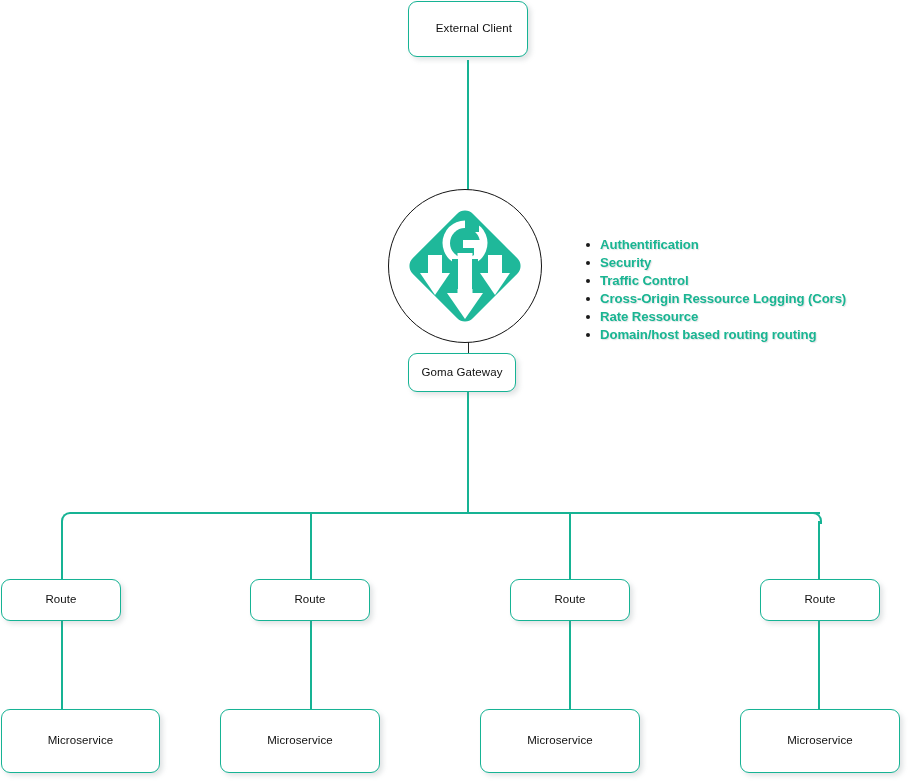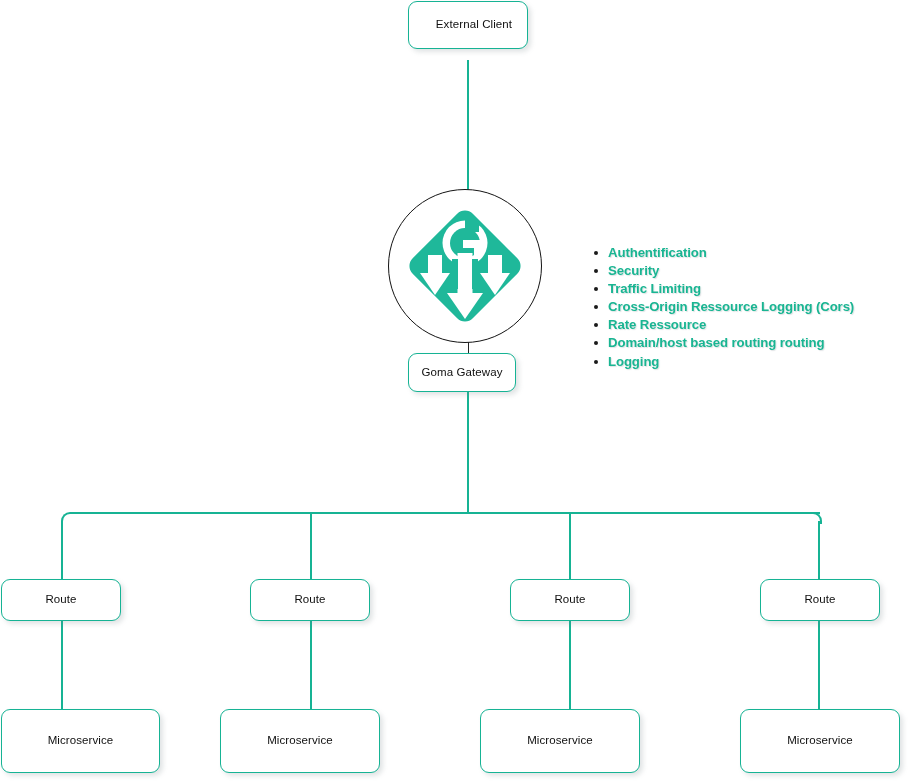--- a/index.html
+++ b/index.html
@@ -83,21 +83,21 @@
     justify-content: center;
   }
   #gateway-logo svg { display: block; }
 
   
   #feature-list {
     position: absolute;
     left: 570px;
     top: 232px;
     width: 300px;
-    margin: 12px;
+    margin: 4px;
     padding: 0 0 0 26px;
     list-style: none;
     z-index: 5;
   }
   #feature-list li {
     position: relative;
     color: #19b592;
     font-weight: bold;
     font-size: 13.2px;
     line-height: 18.1px;
@@ -133,21 +133,21 @@
   <div class="line line-v" style="left:61px; top:521px; height:58px;"></div>
   <div class="line line-v" style="left:310px; top:513px; height:66px;"></div>
   <div class="line line-v" style="left:569px; top:513px; height:66px;"></div>
   <div class="line line-v" style="left:818px; top:521px; height:58px;"></div>
 
   <div class="line line-v" style="left:61px; top:621px; height:90px;"></div>
   <div class="line line-v" style="left:310px; top:621px; height:90px;"></div>
   <div class="line line-v" style="left:569px; top:621px; height:90px;"></div>
   <div class="line line-v" style="left:818px; top:621px; height:90px;"></div>
 
-  <div class="node" style="left:408px; top:1px; width:120px; height:48px;padding-left:12px;">
+  <div class="node" style="left:408px; top:1px; width:120px; height:56px;padding-left:12px;">
     <span>External Client</span>
   </div>
 
   <div id="gateway-logo">
     <svg width="146" height="146" viewBox="0 0 146 146" aria-hidden="true">
 
       <rect x="30.5" y="30.5" width="85" height="85" rx="11" ry="11" transform="rotate(45 73 73)" fill="#1fb89a"></rect>
 
       <circle cx="73" cy="50" r="22.5" fill="#ffffff"></circle>
       <circle cx="73" cy="50" r="15" fill="#1fb89a"></circle>
@@ -170,25 +170,24 @@
     </svg>
   </div>
 
   <div class="node" style="left:408px; top:353px; width:108px; height:39px;">
     <span>Goma Gateway</span>
   </div>
 
   <ul id="feature-list">
     <li>Authentification</li>
     <li>Security</li>
-    <li>Traffic Limiting</li>
+    <li>Traffic Control</li>
     <li>Cross-Origin Ressource Logging (Cors)</li>
     <li>Rate Ressource</li>
     <li>Domain/host based routing routing</li>
-    <li>Logging</li>
   </ul>
 
   <div class="node" style="left:1px; top:579px; width:120px; height:42px;">
     <span>Route</span>
   </div>
   <div class="node" style="left:250px; top:579px; width:120px; height:42px;">
     <span>Route</span>
   </div>
   <div class="node" style="left:510px; top:579px; width:120px; height:42px;">
     <span>Route</span>

